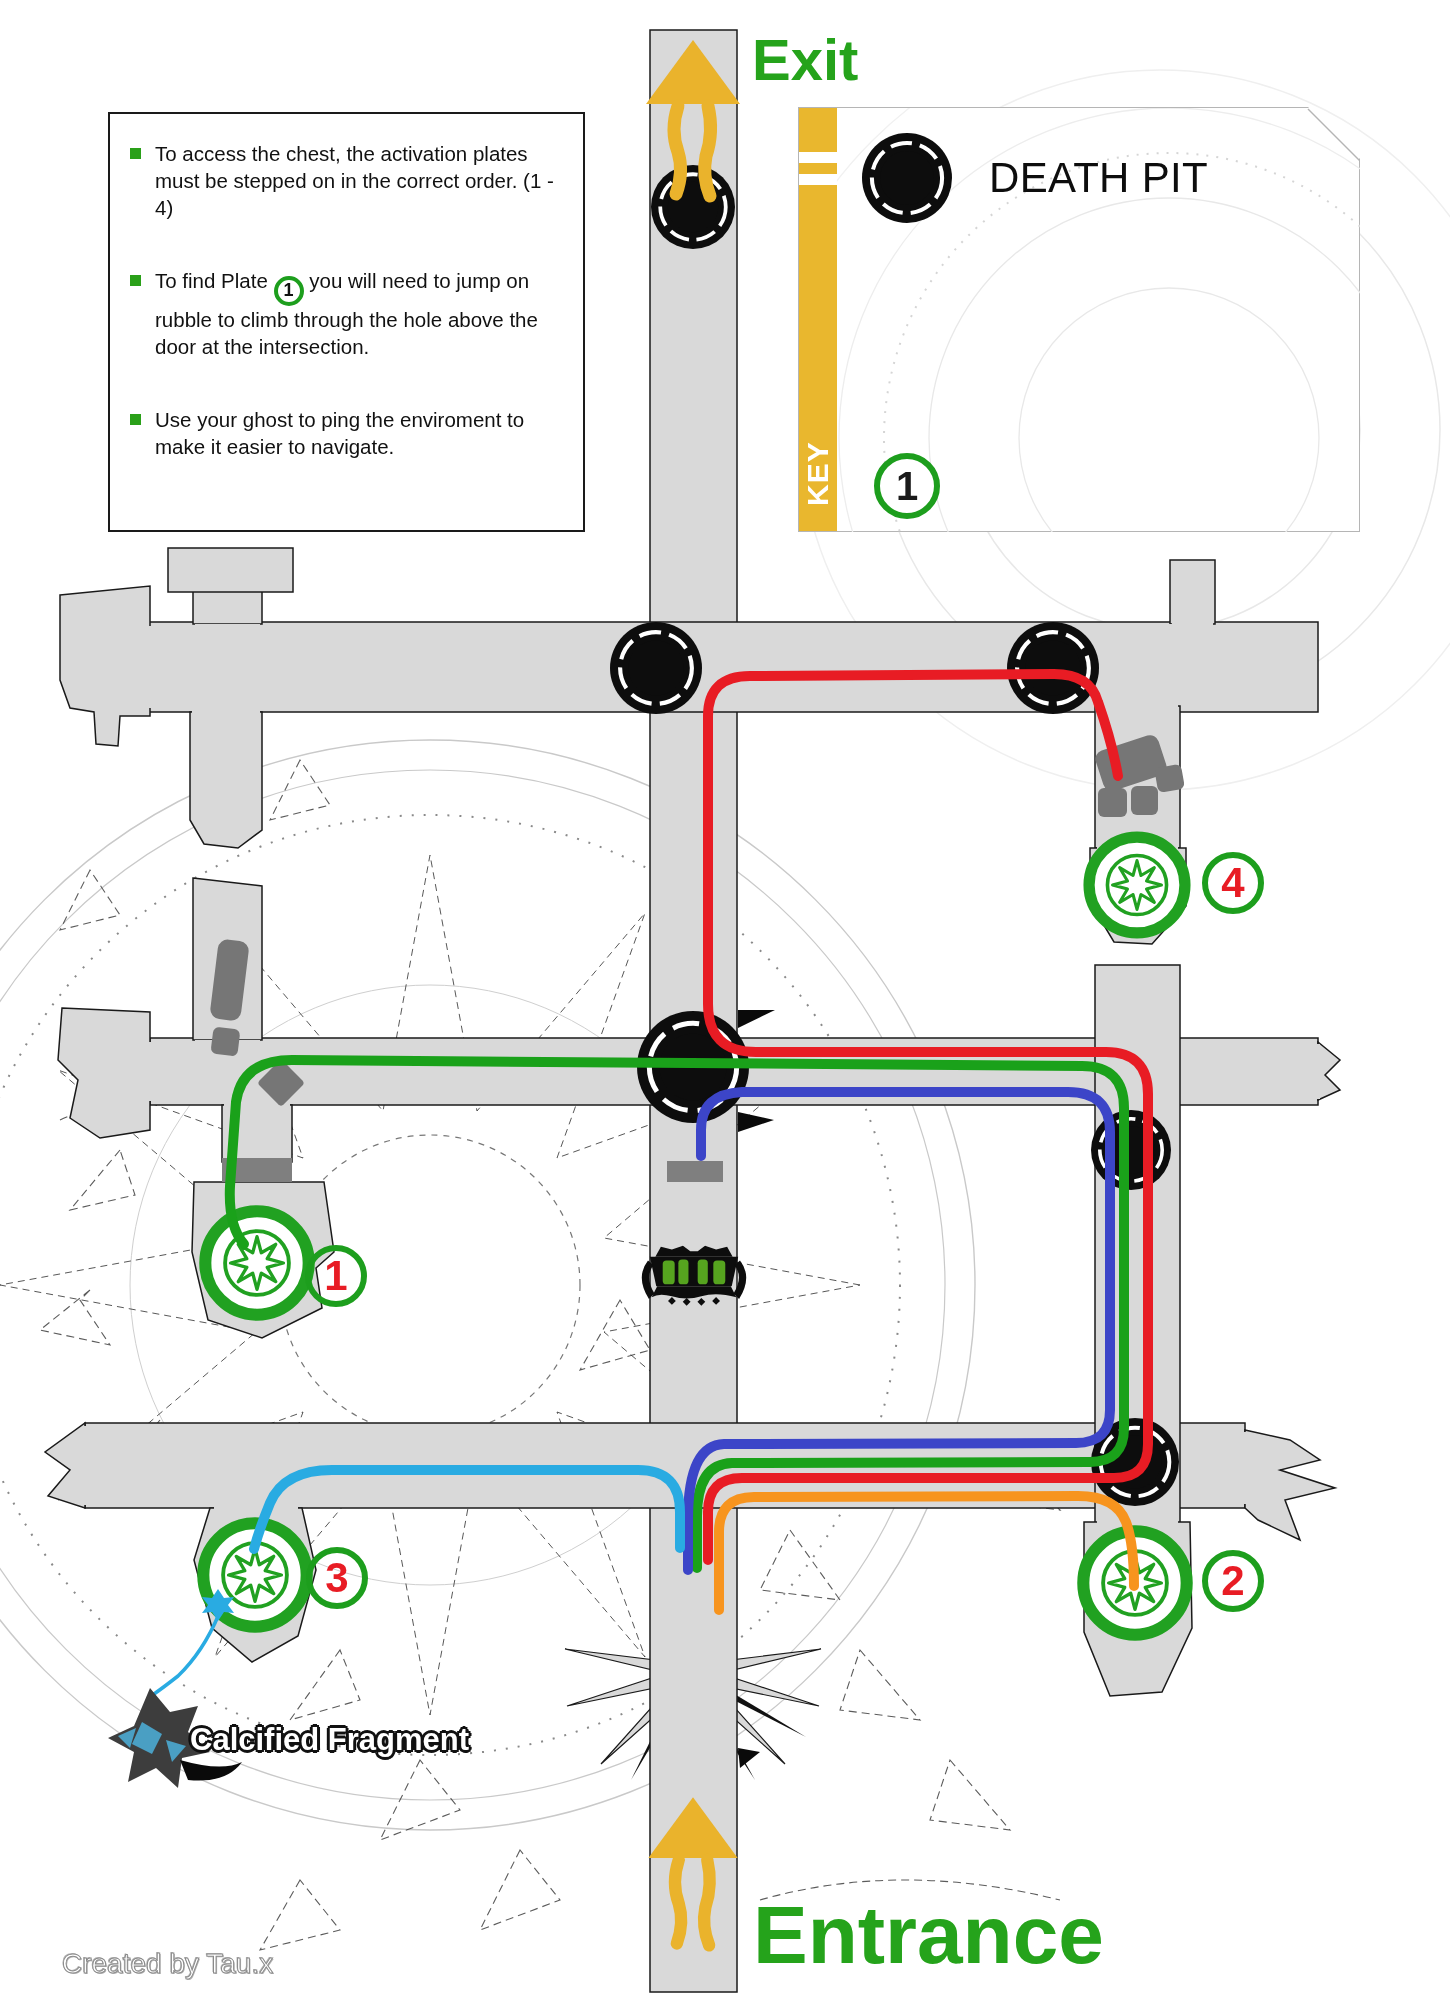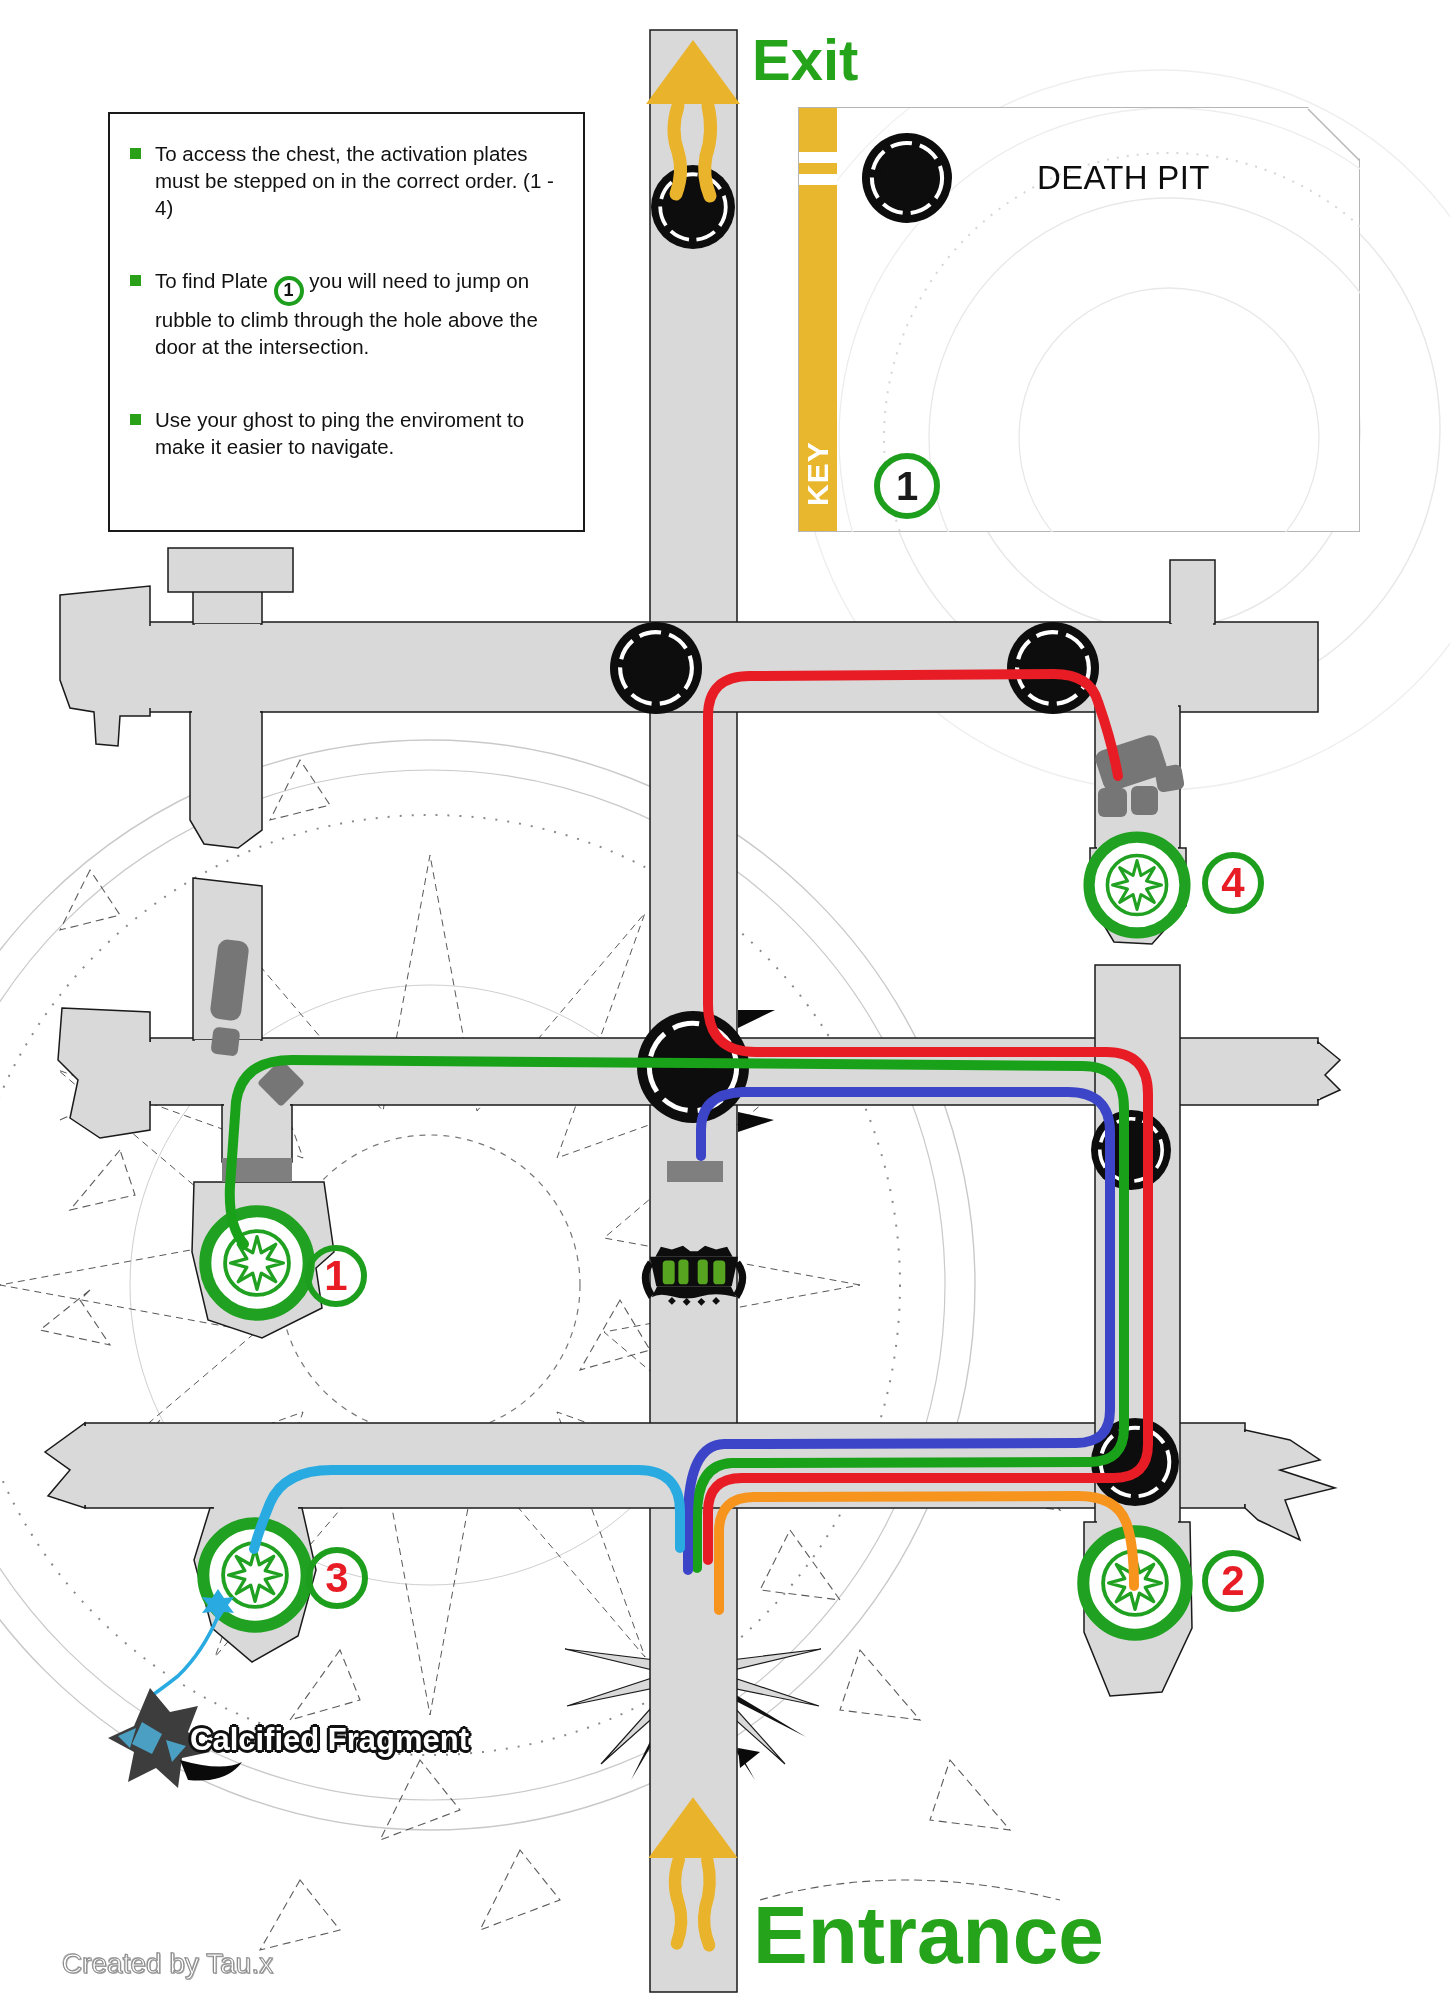--- a/index.html
+++ b/index.html
@@ -31,21 +31,21 @@
          border:1.5px solid #b5b5b5;z-index:5;
          clip-path:polygon(0 0, calc(100% - 52px) 0, 100% 52px, 100% 100%, 0 100%);}
   .keypanel .arcs{position:absolute;left:0;top:0;}
   .keybar{position:absolute;left:0;top:0;width:38px;height:100%;background:var(--key-yellow);
          border-right:none;}
   .keybar .gap{position:absolute;left:0;width:100%;height:11px;background:#fff;}
   .keybar-label{position:absolute;left:-1px;bottom:28px;width:40px;text-align:center;color:#fff;
          font-size:30px;font-weight:bold;letter-spacing:1px;transform:rotate(-90deg);}
   .keyrow{position:absolute;left:56px;height:96px;display:flex;align-items:center;gap:30px;}
   .keyrow .icon-box{width:104px;display:flex;justify-content:center;align-items:center;}
-  .keyrow .klabel{font-size:33px;color:#0d0d0d;letter-spacing:.3px;white-space:nowrap;margin-left:48px;}
+  .keyrow .klabel{font-size:42px;color:#0d0d0d;letter-spacing:.3px;white-space:nowrap;}
   .key-order-circle{width:66px;height:66px;border:6px solid var(--badge-green);border-radius:50%;
          display:flex;align-items:center;justify-content:center;font-size:40px;font-weight:bold;color:#1a1a1a;
          background:#fff;}
 
   
   .lbl{position:absolute;z-index:6;white-space:nowrap;}
   .lbl-exit{left:752px;top:26px;font-size:58px;font-weight:bold;color:var(--brand-green);}
   .lbl-cellar{left:757px;top:1820px;font-size:40px;font-weight:bold;color:var(--brand-green);}
   .lbl-entrance{left:753px;top:1888px;font-size:82px;font-weight:bold;color:var(--brand-green);}
   .lbl-fragment{left:190px;top:1722px;font-size:31px;font-weight:700;color:#fff;

